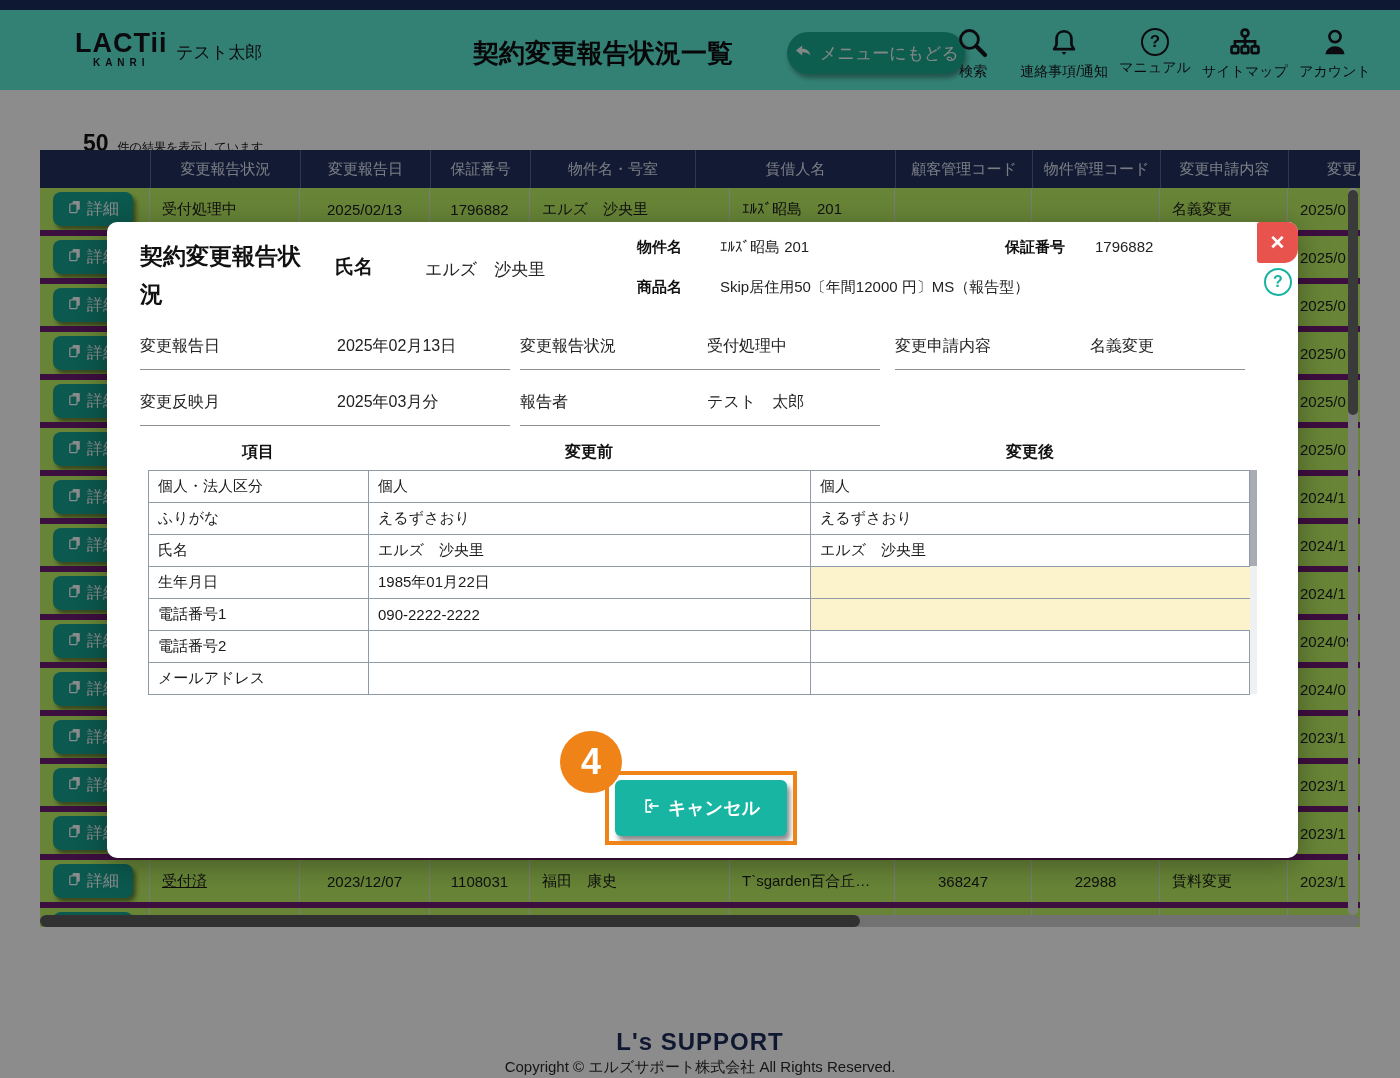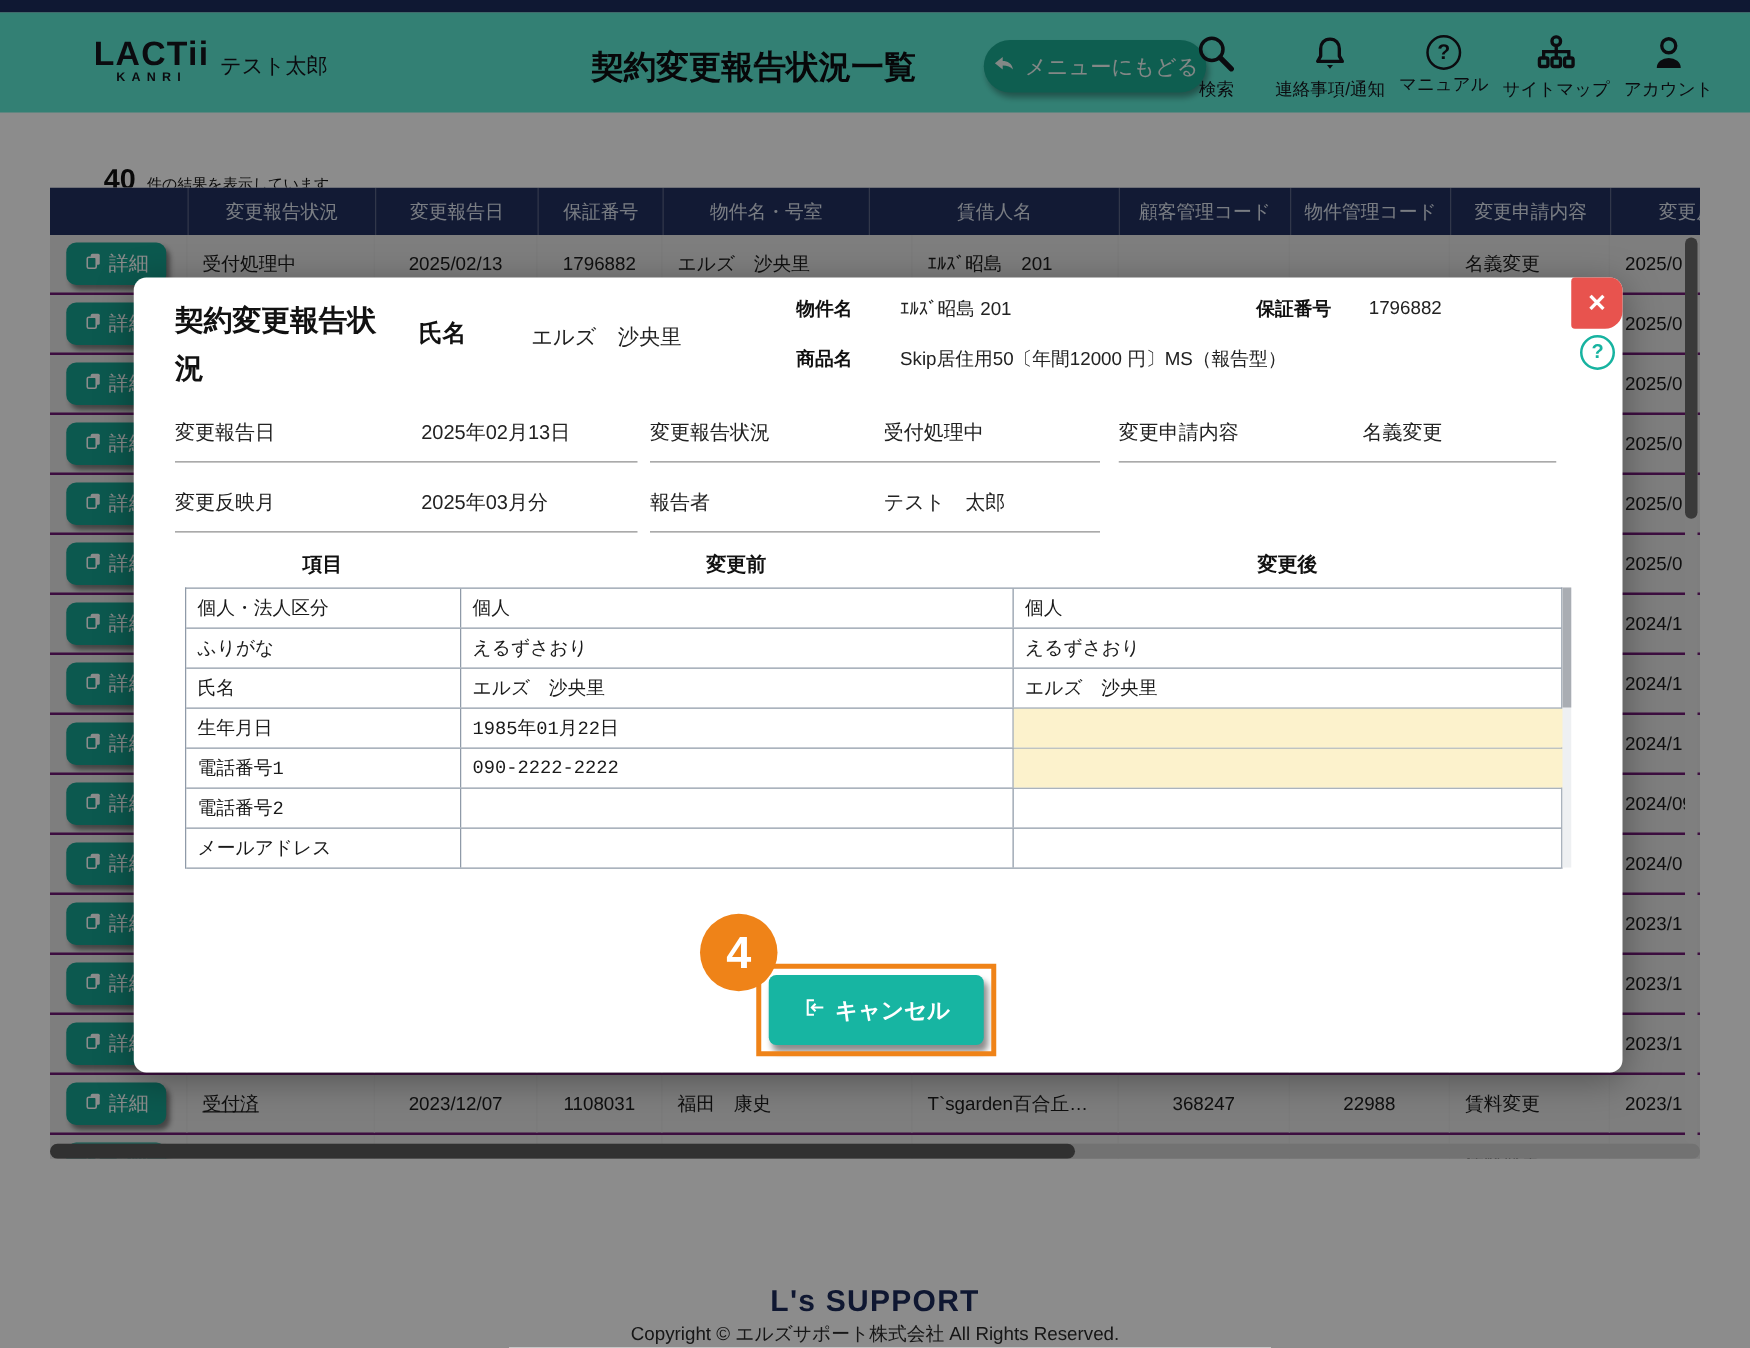--- a/index.html
+++ b/index.html
@@ -29,21 +29,21 @@
   .results { position:absolute; left:83px; top:103px; display:flex; align-items:baseline; gap:9px; }
   .results-count { font-size:23px; font-weight:bold; color:#111; }
   .results-text { font-size:12px; color:#111;margin-top:36px; }
 
   
   .maintable { position:absolute; left:40px; top:150px; width:1320px; height:777px; overflow:hidden; background:#fff; }
   .thead { display:flex; height:38px; background:#22315f; }
   .th { color:#dde3ef; font-size:15px; display:flex; align-items:center; justify-content:center;
     border-left:1px solid rgba(255,255,255,0.25); flex:none; }
   .th:first-child { border-left:none; }
-  .tr { display:flex; height:48px; border-bottom:2px solid #701a75; background:#e5e5e5; }
+  .tr { display:flex; height:48px; border-bottom:6px solid #701a75; background:#bef264; }
   .td { font-size:15px; color:#1c1c1c; display:flex; align-items:center; padding:0 12px;
     border-right:1px solid #e0e0e0; flex:none; white-space:nowrap; overflow:hidden; }
   .td.center { justify-content:center; }
   .btn-detail { margin-left:13px; width:80px; height:34px; background:#17a390; border:none; border-radius:8px;
     color:#fff; font-size:16px; display:flex; align-items:center; justify-content:center; gap:4px;
     box-shadow:3px 4px 4px rgba(0,0,0,0.45); cursor:pointer; font-family:inherit; }
   .vscroll { position:absolute; left:1308px; top:38px; width:10px; height:727px; background:#e7e7e7; border-radius:5px; }
   .vscroll-thumb { position:absolute; left:0; top:2px; width:10px; height:225px; background:#6b6b6b; border-radius:5px; }
   .hscroll { position:absolute; left:0; top:765px; width:1320px; height:12px; background:#cfcfcf; border-radius:6px; }
   .hscroll-thumb { position:absolute; left:0; top:0; width:820px; height:12px; background:#5a5a5a; border-radius:6px; }
@@ -77,21 +77,21 @@
   .m-prod-val { left:613px; top:56px; font-size:15px; }
 
   .fieldrow { position:absolute; height:44px; }
   .field { position:absolute; border-bottom:1px solid #8f8f8f; height:44px; }
   .field .f-lbl { position:absolute; left:0; top:10px; font-size:16px; color:#222; }
   .field .f-val { position:absolute; top:10px; font-size:16px; color:#222; }
 
   .cmp-headers { position:absolute; top:220px; left:41px; width:1102px; display:flex; }
   .cmp-h { font-size:16px; font-weight:bold; color:#111; text-align:center; }
   .cmp-table { position:absolute; left:41px; top:248px; width:1102px; border:1px solid #8f9aa8; border-bottom:none; }
-  .cmp-row { display:flex; height:32px; border-bottom:1px solid #8f9aa8;font-family:Liberation Mono, monospace; }
+  .cmp-row { display:flex; height:32px; border-bottom:1px solid #8f9aa8; }
   .cmp-cell { font-size:15px; color:#1a1a1a; display:flex; align-items:center; padding:0 9px;
     border-right:1px solid #8f9aa8; overflow:hidden; white-space:nowrap; }
   .cmp-cell:last-child { border-right:none; }
   .cmp-c1 { width:220px; flex:none; }
   .cmp-c2 { width:442px; flex:none; }
   .cmp-c3 { width:440px; flex:none; }
   .cmp-cell.hl { background:#fcf2cc; }
   .cmp-scroll { position:absolute; left:1143px; top:248px; width:7px; height:224px; background:#eef0f2; }
   .cmp-scroll-thumb { position:absolute; left:0; top:0; width:7px; height:96px; background:#a9adb3; }
 
@@ -167,21 +167,21 @@
               <circle cx="12" cy="7.2" r="4.2" fill="none" stroke="#15151c" stroke-width="2"></circle>
               <path d="M4.8 20.5 a7.2 6 0 0 1 14.4 0 Z" fill="#15151c"></path>
             </svg>
         </span>
         <span class="nav-label">アカウント</span>
       </div>
     </div>
   </div>
 
   <div class="results">
-    <span class="results-count">40</span>
+    <span class="results-count">50</span>
     <span class="results-text">件の結果を表示しています</span>
   </div>
 
   <div class="maintable">
     <div class="thead" id="table-head">
         <div class="th" style="width: 110px;"></div>
         <div class="th" style="width: 150px;">変更報告状況</div>
         <div class="th" style="width: 130px;">変更報告日</div>
         <div class="th" style="width: 100px;">保証番号</div>
         <div class="th" style="width: 165px;">物件名・号室</div>

